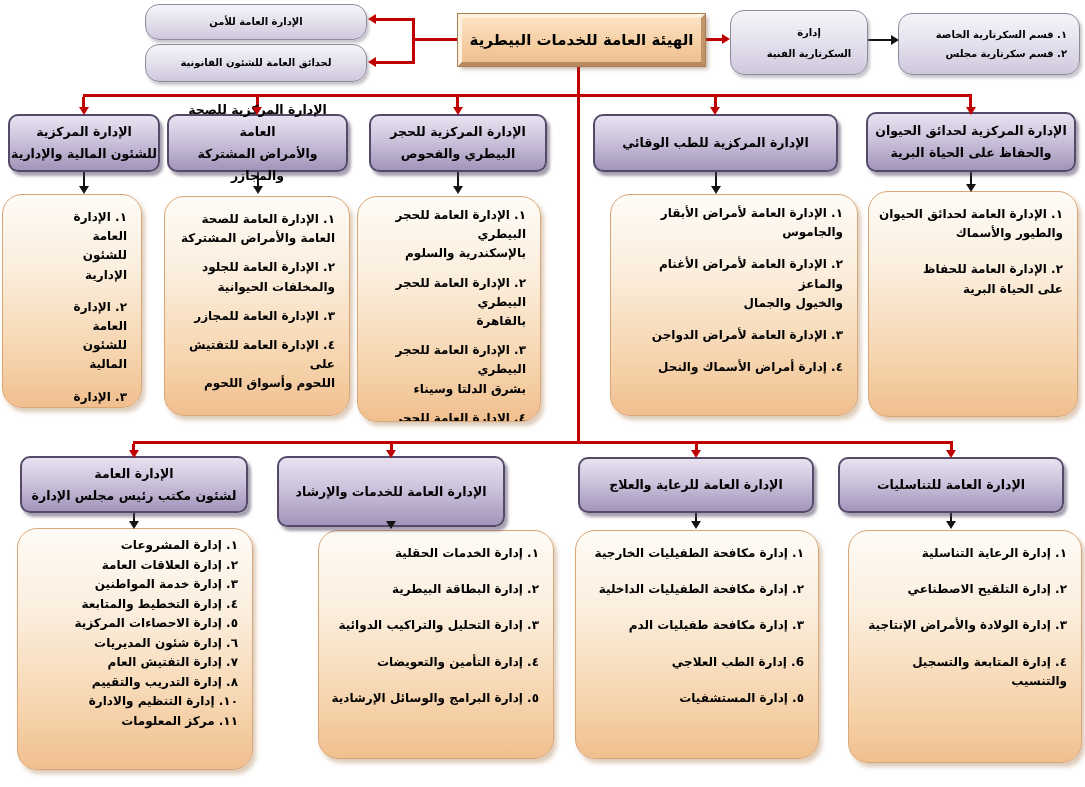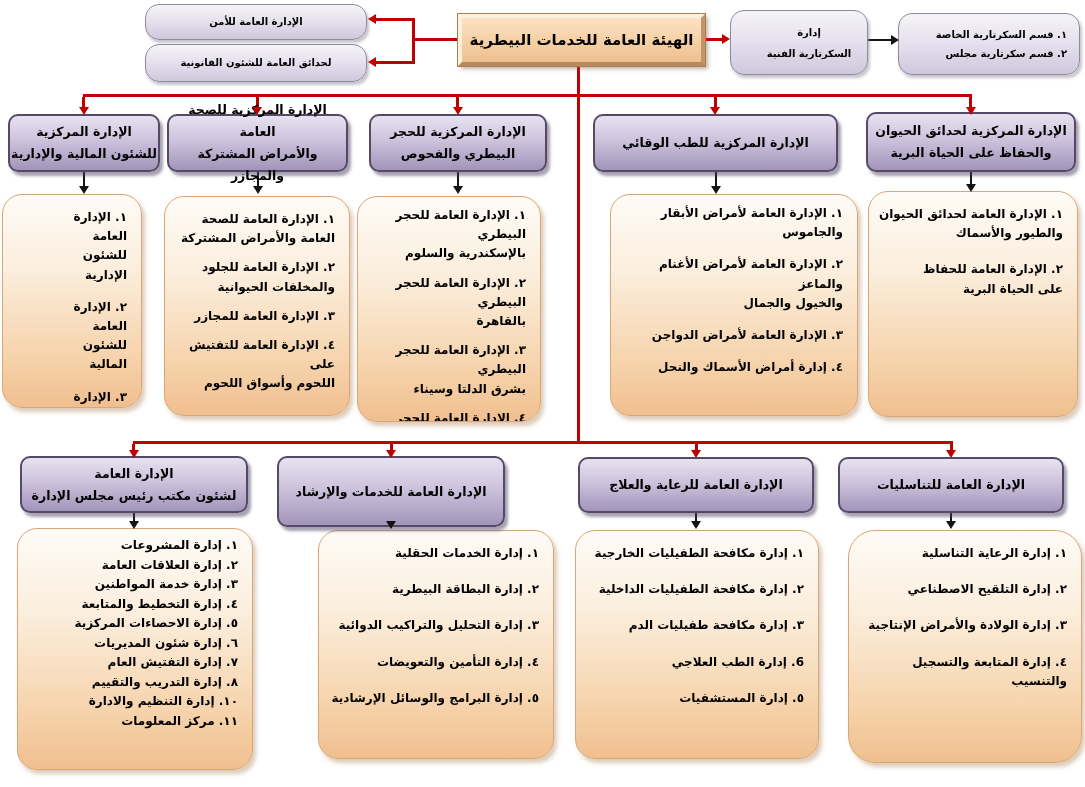--- a/index.html
+++ b/index.html
@@ -224,20 +224,20 @@
       <div class="li">٤. إدارة التأمين والتعويضات</div>
       <div class="li">٥. إدارة البرامج والوسائل الإرشادية</div>
     </div>
   <div class="abs peach gap18 pt14" style="left:575px;top:530px;width:244px;height:229px;">
       <div class="li">١. إدارة مكافحة الطفيليات الخارجية</div>
       <div class="li">٢. إدارة مكافحة الطفيليات الداخلية</div>
       <div class="li">٣. إدارة مكافحة طفيليات الدم</div>
       <div class="li">6. إدارة الطب العلاجي</div>
       <div class="li">٥. إدارة المستشفيات</div>
     </div>
-  <div class="abs peach gap18 pt14" style="left:848px;top:530px;width:234px;height:233px;border-radius:27px;">
+  <div class="abs peach gap18 pt14" style="left:848px;top:530px;width:234px;height:233px;">
       <div class="li">١. إدارة الرعاية التناسلية</div>
       <div class="li">٢. إدارة التلقيح الاصطناعي</div>
       <div class="li">٣. إدارة الولادة والأمراض الإنتاجية</div>
       <div class="li">٤. إدارة المتابعة والتسجيل والتنسيب</div>
     </div>
 
 </div>
 
 </body></html>

